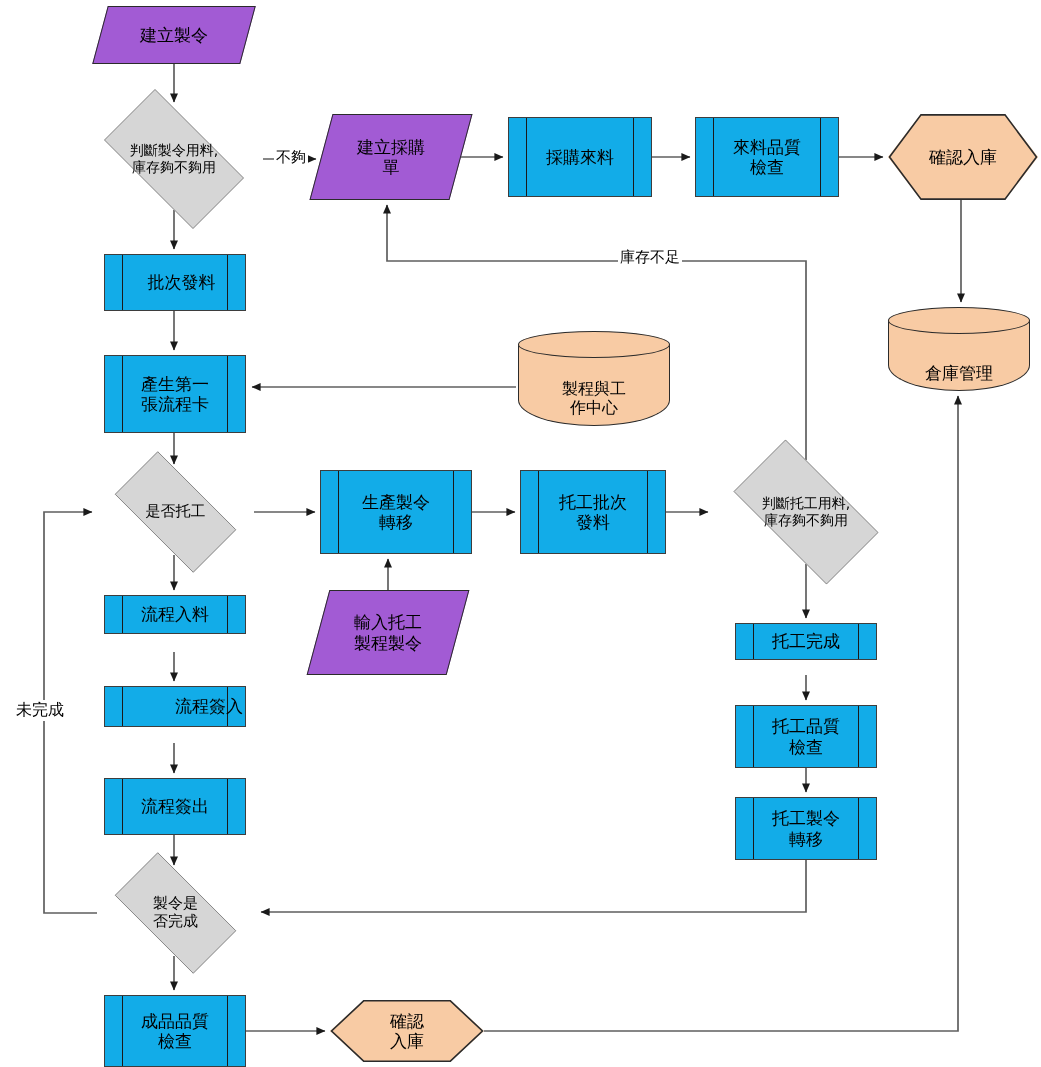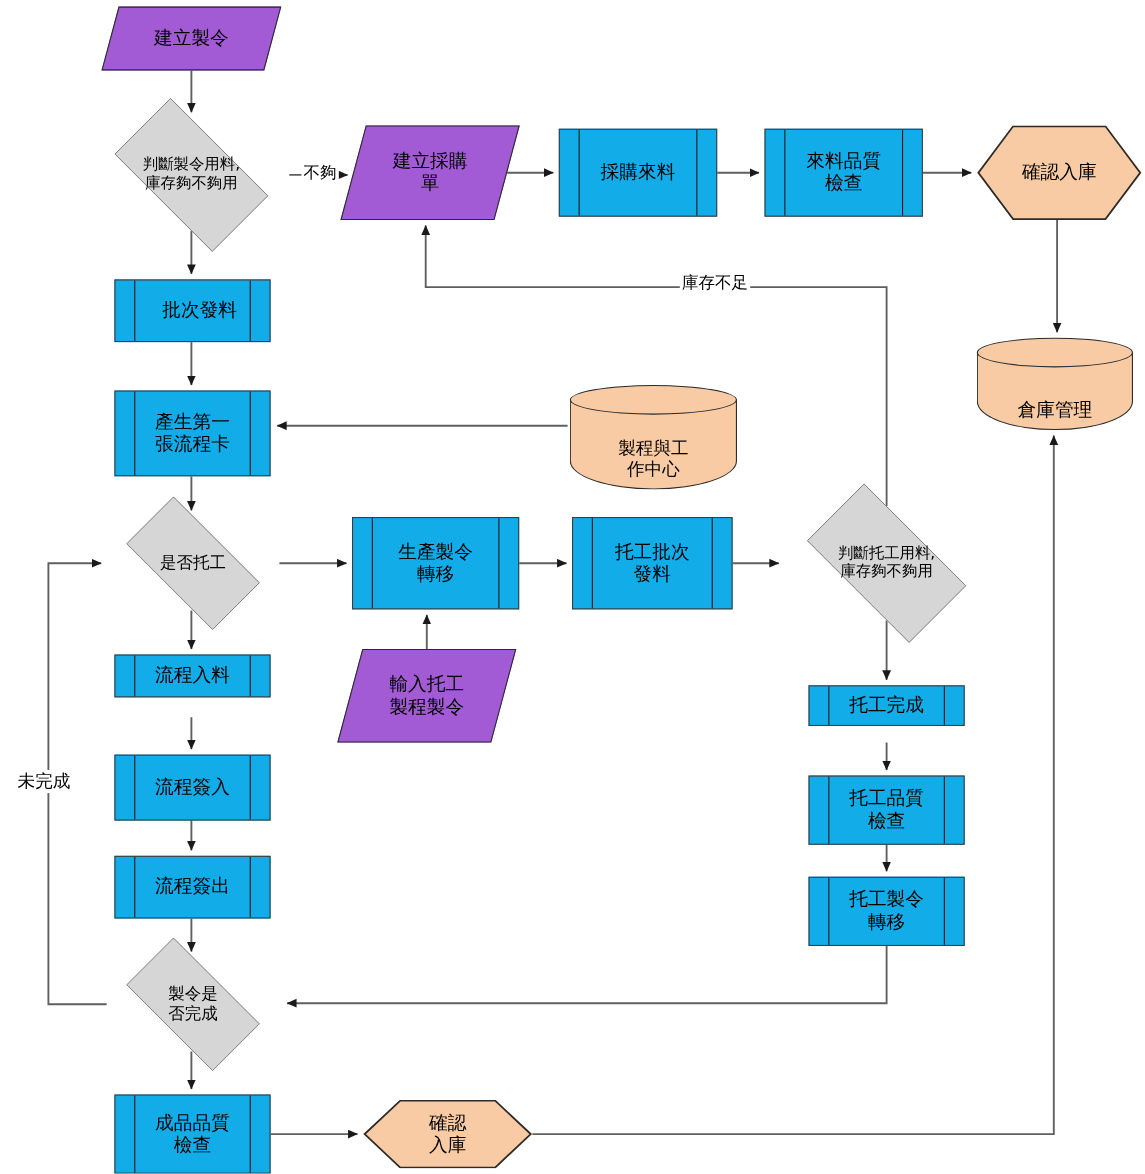--- a/index.html
+++ b/index.html
@@ -233,35 +233,35 @@
 單</div></div>
       <div class="node shape-process" style="left: 508px; top: 117px; width: 144px; height: 80px; font-size: 17px;"><div class="label">採購來料</div></div>
       <div class="node shape-process" style="left: 695px; top: 117px; width: 144px; height: 80px; font-size: 17px;"><div class="label">來料品質
 檢查</div></div>
       <div class="node shape-hexagon" style="left: 888px; top: 114px; width: 150px; height: 86px; font-size: 17px;"><div class="hex"></div><div class="hexborder"><svg width="100%" height="100%" viewBox="0 0 100 100" preserveAspectRatio="none">
             <polygon points="22,1 78,1 99,50 78,99 22,99 1,50" fill="none" stroke="#2b2b2b" stroke-width="1.6" vector-effect="non-scaling-stroke"></polygon>
           </svg></div><div class="label">確認入庫</div></div>
       <div class="node shape-process" style="left: 104px; top: 254px; width: 142px; height: 57px; font-size: 17px; padding-left: 13px;"><div class="label">批次發料</div></div>
       <div class="node shape-process" style="left: 104px; top: 355px; width: 142px; height: 78px; font-size: 17px;"><div class="label">產生第一
 張流程卡</div></div>
-      <div class="node shape-cylinder" style="left: 518px; top: 350px; width: 152px; height: 95px; font-size: 16px;"><div class="cyl-body"></div><div class="cyl-top"></div><div class="label">製程與工
+      <div class="node shape-cylinder" style="left: 518px; top: 331px; width: 152px; height: 95px; font-size: 16px;"><div class="cyl-body"></div><div class="cyl-top"></div><div class="label">製程與工
 作中心</div></div>
       <div class="node shape-cylinder" style="left: 888px; top: 307px; width: 142px; height: 84px; font-size: 17px;"><div class="cyl-body"></div><div class="cyl-top"></div><div class="label">倉庫管理</div></div>
       <div class="node shape-decision" style="left: 97px; top: 469px; width: 157px; height: 86px; font-size: 15px;"><div class="dia"></div><div class="label">是否托工</div></div>
       <div class="node shape-process" style="left: 320px; top: 470px; width: 152px; height: 84px; font-size: 17px;"><div class="label">生產製令
 轉移</div></div>
       <div class="node shape-process" style="left: 520px; top: 470px; width: 146px; height: 84px; font-size: 17px;"><div class="label">托工批次
 發料</div></div>
       <div class="node shape-decision" style="left: 713px; top: 460px; width: 186px; height: 104px; font-size: 14px;"><div class="dia"></div><div class="label">判斷托工用料,
 庫存夠不夠用</div></div>
       <div class="node shape-parallelogram" style="left: 318px; top: 590px; width: 140px; height: 85px; font-size: 17px;"><div class="skew"></div><div class="label">輸入托工
 製程製令</div></div>
       <div class="node shape-process" style="left: 104px; top: 595px; width: 142px; height: 39px; font-size: 17px;"><div class="label">流程入料</div></div>
       <div class="node shape-process" style="left: 735px; top: 623px; width: 142px; height: 37px; font-size: 17px;"><div class="label">托工完成</div></div>
-      <div class="node shape-process" style="left: 104px; top: 686px; width: 142px; height: 60px; font-size: 17px;"><div class="label">流程簽入</div></div>
+      <div class="node shape-process" style="left: 104px; top: 686px; width: 142px; height: 41px; font-size: 17px; justify-content: flex-end;"><div class="label">流程簽入</div></div>
       <div class="node shape-process" style="left: 735px; top: 705px; width: 142px; height: 63px; font-size: 17px;"><div class="label">托工品質
 檢查</div></div>
       <div class="node shape-process" style="left: 104px; top: 778px; width: 142px; height: 57px; font-size: 17px;"><div class="label">流程簽出</div></div>
       <div class="node shape-process" style="left: 735px; top: 797px; width: 142px; height: 63px; font-size: 17px;"><div class="label">托工製令
 轉移</div></div>
       <div class="node shape-decision" style="left: 97px; top: 870px; width: 157px; height: 86px; font-size: 15px;"><div class="dia"></div><div class="label">製令是
 否完成</div></div>
       <div class="node shape-process" style="left: 104px; top: 995px; width: 142px; height: 72px; font-size: 17px;"><div class="label">成品品質
 檢查</div></div>
       <div class="node shape-hexagon" style="left: 330px; top: 1000px; width: 154px; height: 62px; font-size: 17px;"><div class="hex"></div><div class="hexborder"><svg width="100%" height="100%" viewBox="0 0 100 100" preserveAspectRatio="none">

